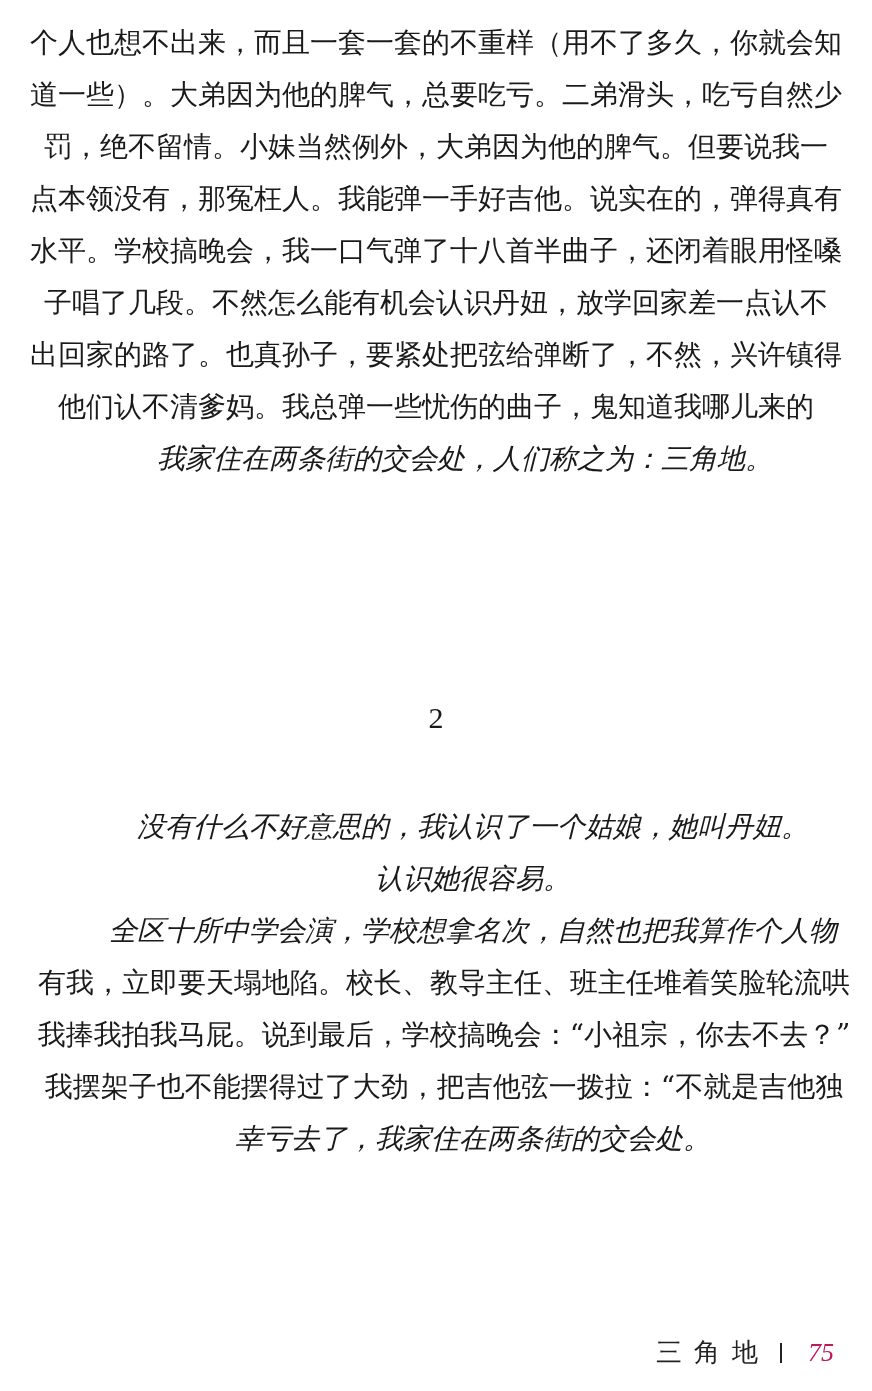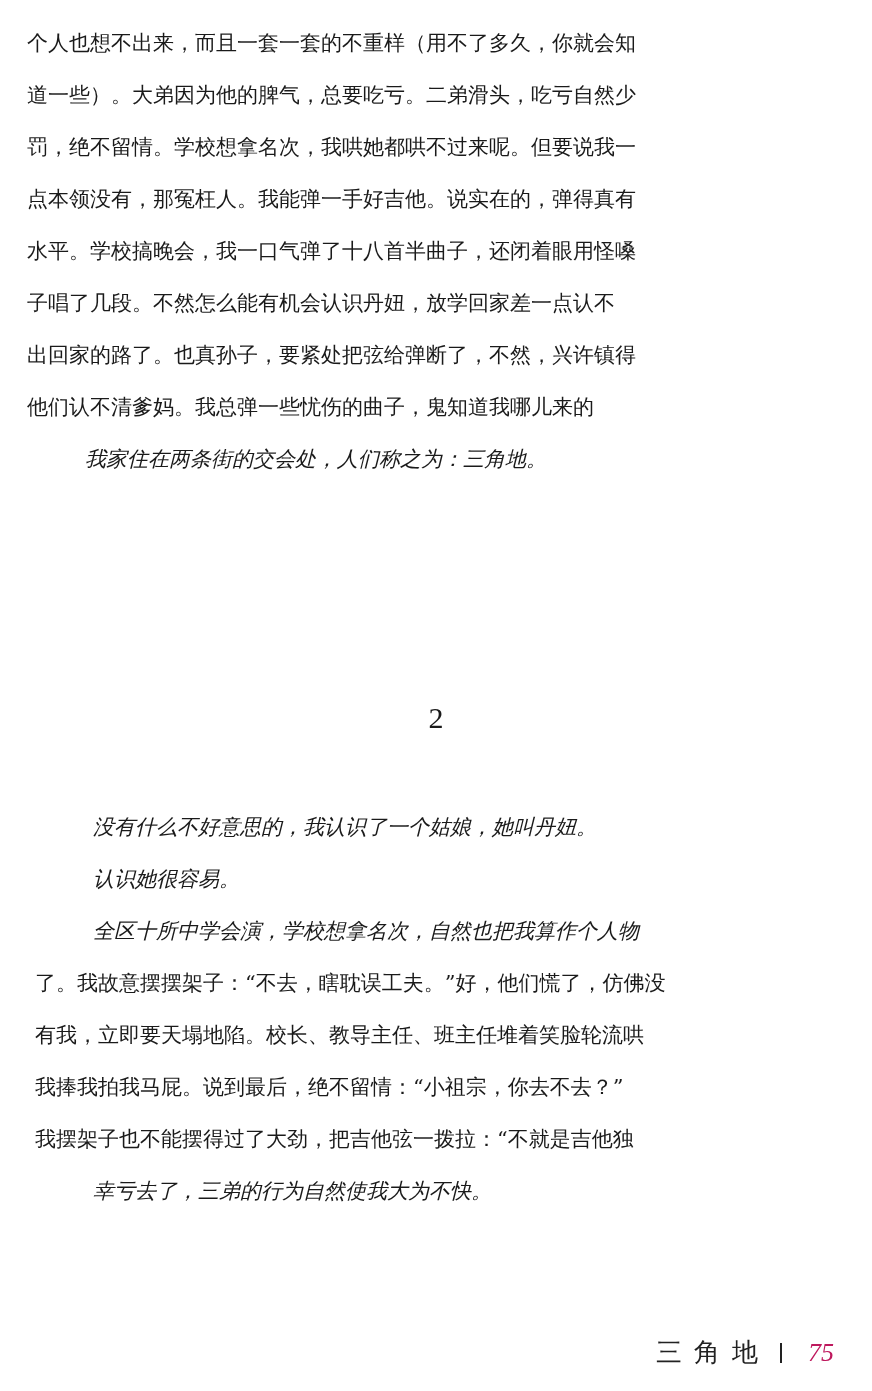--- a/index.html
+++ b/index.html
@@ -3,22 +3,23 @@
 <meta charset="utf-8">
 <style>
   html, body { margin: 0; padding: 0; background: #ffffff; }
   body {
     width: 872px; height: 1391px; position: relative; overflow: hidden;
     font-family: "DejaVu Serif", "Liberation Serif", serif;
     color: #1a1a1a;
   }
   .page { position: absolute; left: 27px; top: 24px; width: 818px; }
   .line {
-    height: 52px; line-height: 38px; font-size: 21px; white-space: nowrap;
+    height: 52px; line-height: 38px; font-size: 28px; white-space: nowrap;
     letter-spacing: 0px;
+    text-align: center;
   }
   .indent { padding-left: 58px; font-style: italic; }
   .section-num {
     position: absolute; left: 0; width: 872px; top: 700px; text-align: center;
     font-family: "Liberation Serif", serif; font-size: 30px; line-height: 36px;
   }
   .page2 { position: absolute; left: 35px; top: 808px; width: 818px; }
   .footer {
     position: absolute; top: 1335px; right: 38px; display: flex; align-items: center;
   }
@@ -31,39 +32,38 @@
   .page-number {
     font-family: "Liberation Serif", serif; font-style: italic; font-size: 26px; color: #be185d;
   }
 </style>
 </head>
 <body>
 
 <div class="page">
   <div class="line">个人也想不出来，而且一套一套的不重样（用不了多久，你就会知</div>
   <div class="line">道一些）。大弟因为他的脾气，总要吃亏。二弟滑头，吃亏自然少</div>
-  <div class="line">罚，绝不留情。学校想拿名次，我哄她都哄不过来呢。但要说我一</div>
+  <div class="line">罚，绝不留情。小妹当然例外，大弟因为他的脾气。但要说我一</div>
   <div class="line">点本领没有，那冤枉人。我能弹一手好吉他。说实在的，弹得真有</div>
   <div class="line">水平。学校搞晚会，我一口气弹了十八首半曲子，还闭着眼用怪嗓</div>
   <div class="line">子唱了几段。不然怎么能有机会认识丹妞，放学回家差一点认不</div>
   <div class="line">出回家的路了。也真孙子，要紧处把弦给弹断了，不然，兴许镇得</div>
   <div class="line">他们认不清爹妈。我总弹一些忧伤的曲子，鬼知道我哪儿来的</div>
   <div class="line indent">我家住在两条街的交会处，人们称之为：三角地。</div>
 </div>
 
 <div class="section-num">2</div>
 
 <div class="page2">
   <div class="line indent">没有什么不好意思的，我认识了一个姑娘，她叫丹妞。</div>
   <div class="line indent">认识她很容易。</div>
   <div class="line indent">全区十所中学会演，学校想拿名次，自然也把我算作个人物</div>
-  <div class="line">了。我故意摆摆架子：“不去，瞎耽误工夫。”好，他们慌了，仿佛没</div>
   <div class="line">有我，立即要天塌地陷。校长、教导主任、班主任堆着笑脸轮流哄</div>
-  <div class="line">我捧我拍我马屁。说到最后，绝不留情：“小祖宗，你去不去？”</div>
+  <div class="line">我捧我拍我马屁。说到最后，学校搞晚会：“小祖宗，你去不去？”</div>
   <div class="line">我摆架子也不能摆得过了大劲，把吉他弦一拨拉：“不就是吉他独</div>
-  <div class="line indent">幸亏去了，三弟的行为自然使我大为不快。</div>
+  <div class="line indent">幸亏去了，我家住在两条街的交会处。</div>
 </div>
 
 <div class="footer">
   <span class="running-title">三角地</span>
   <span class="footer-rule"></span>
   <span class="page-number">75</span>
 </div>
 
 </body></html>

